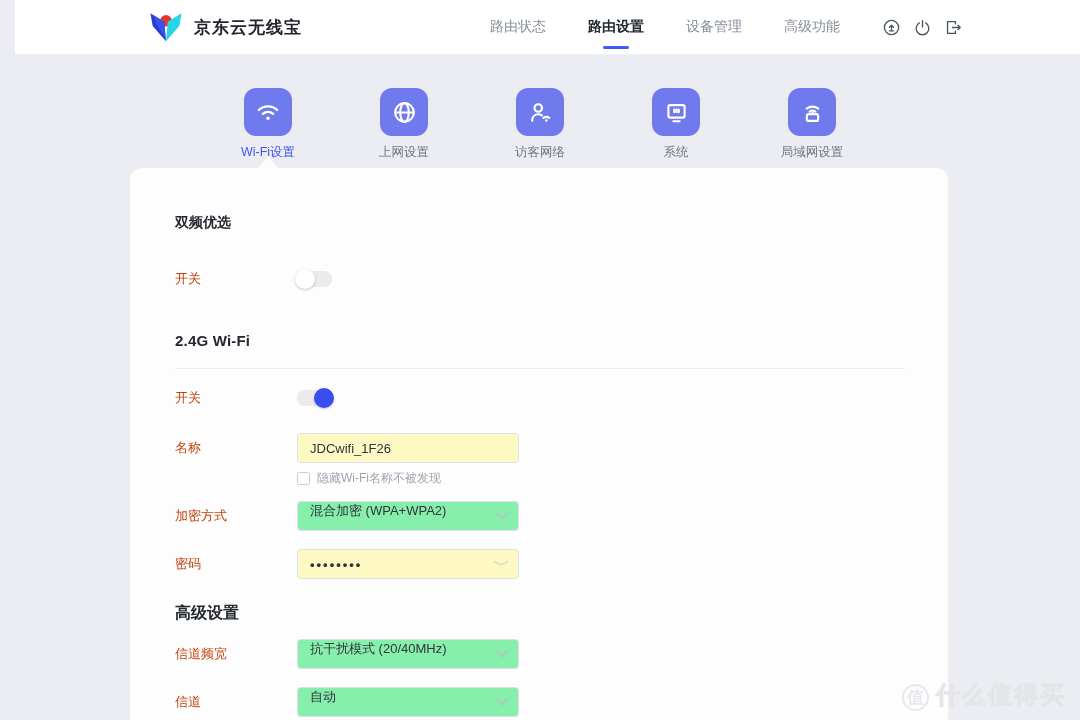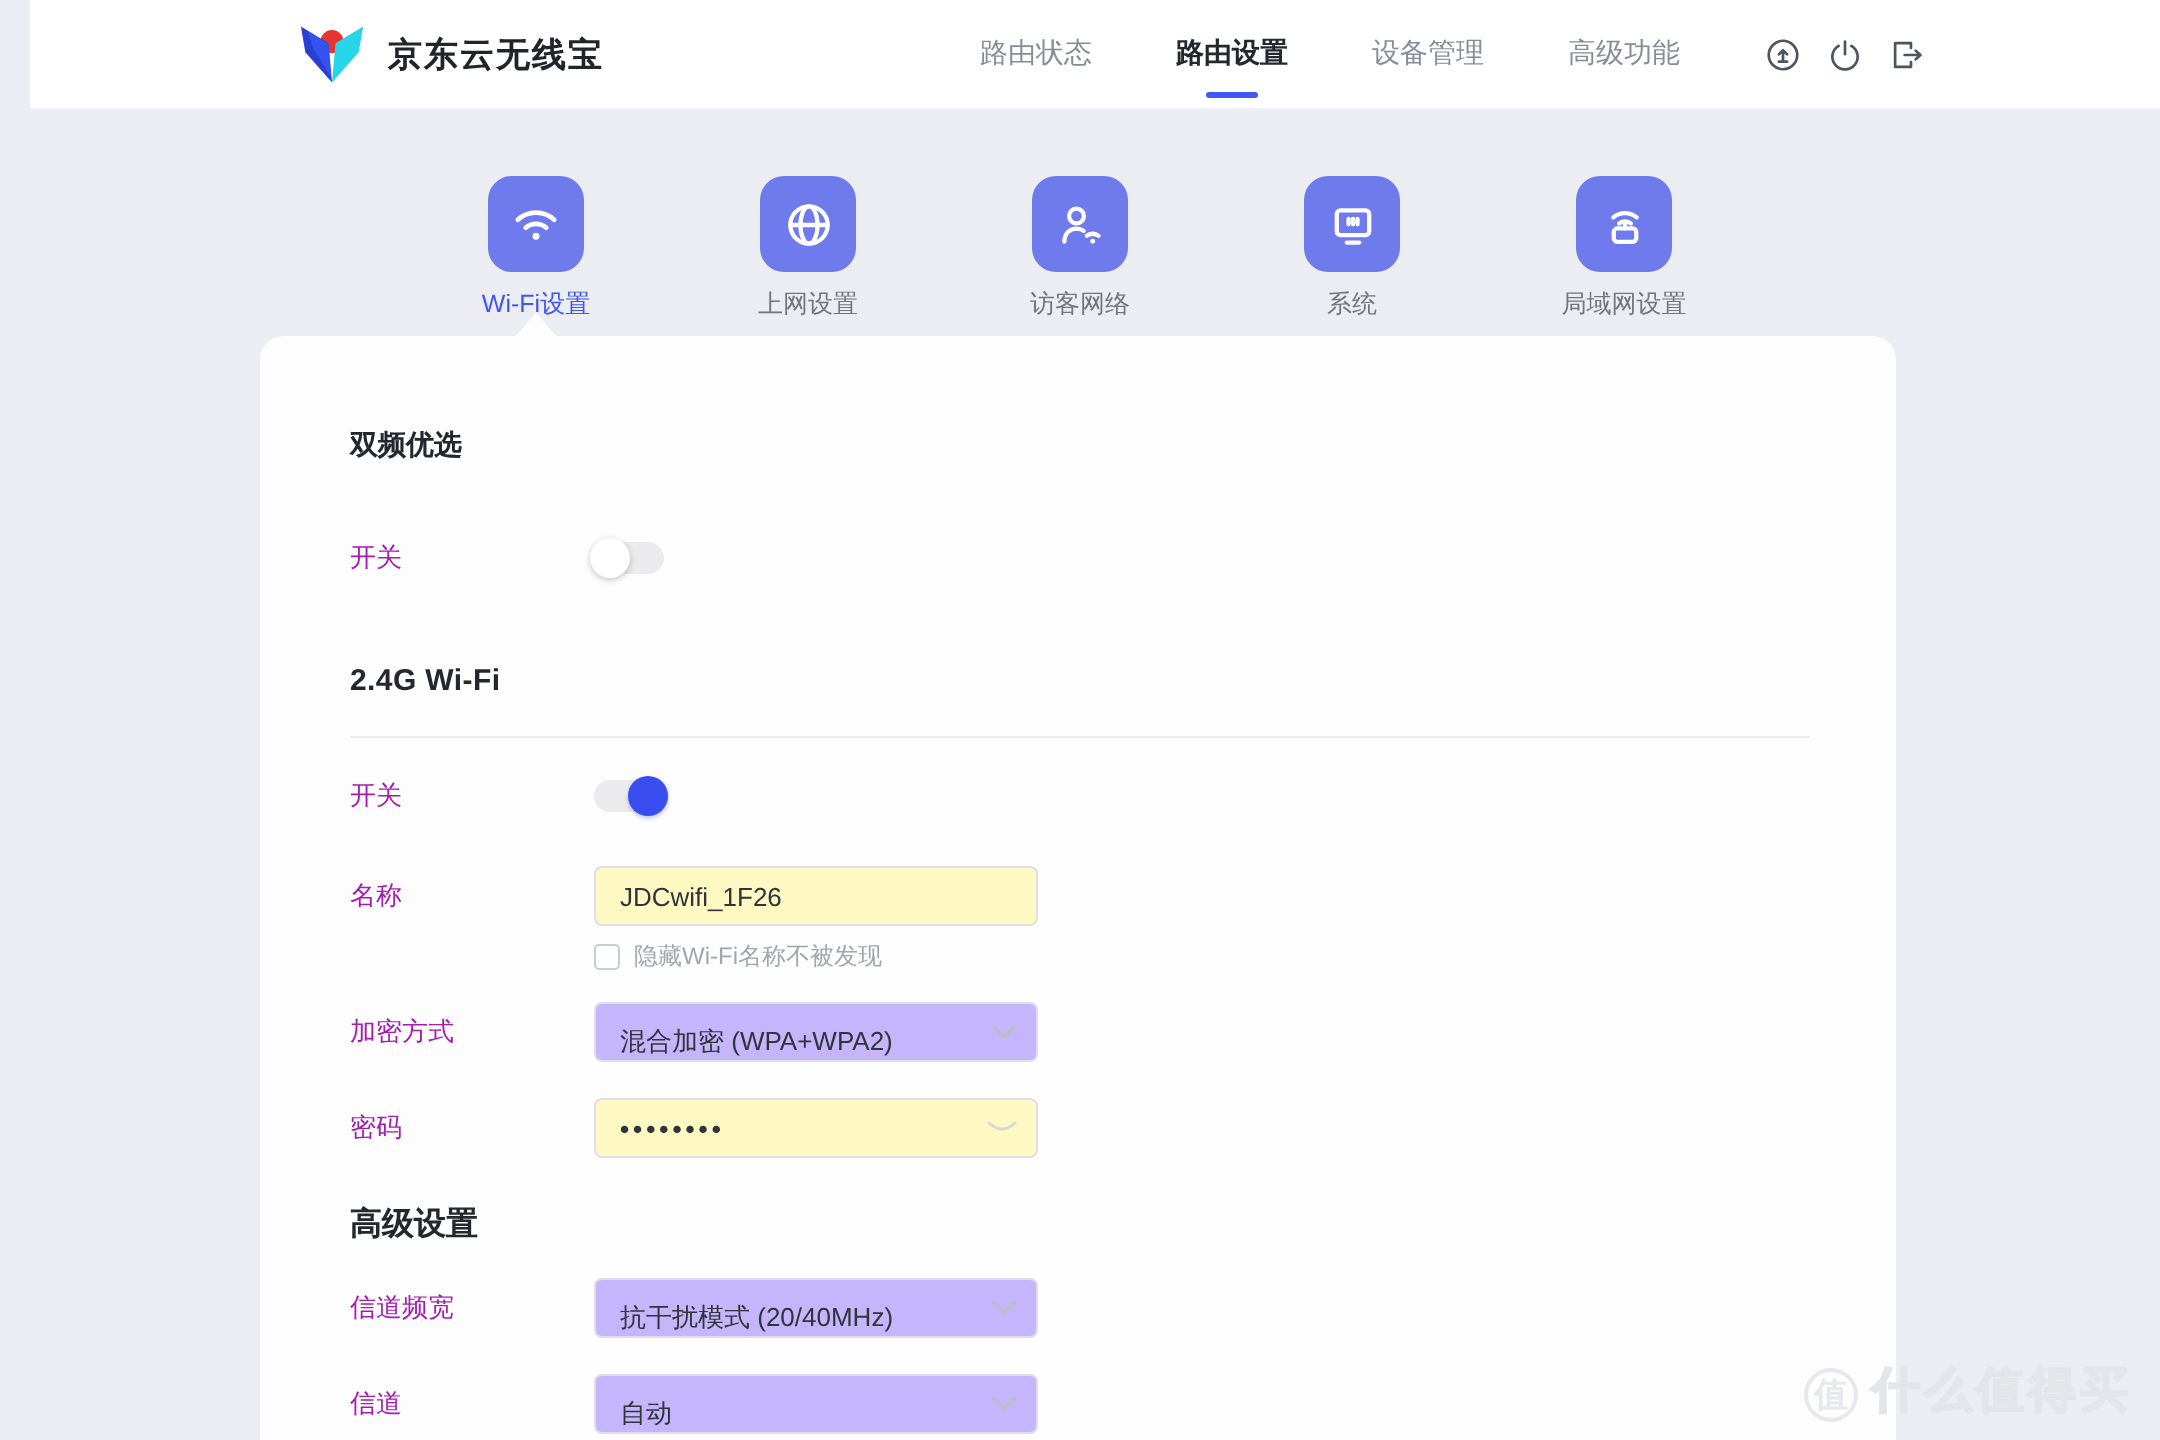--- a/index.html
+++ b/index.html
@@ -35,34 +35,34 @@
   .card-notch { position:absolute; top:156px; left:258px; width:0; height:0;
           border-left:10px solid transparent; border-right:10px solid transparent;
           border-bottom:12px solid #fdfdfe; }
   .card-content { padding:44px 43px 0 45px; position:relative; height:100%; }
 
   .sec-title { font-size:14px; font-weight:700; color:#23272e; line-height:20px; }
   .sec-title-lg { font-size:15px; font-weight:700; color:#23272e; line-height:22px; letter-spacing:.2px; }
   .divider { height:1px; background:#ededf1; margin-top:16px; width:730px; }
 
   .row { display:flex; align-items:center; height:30px; }
-  .row .flabel { width:122px; font-size:13px; color:#a21caf; flex:none; }
+  .row .flabel { width:122px; font-size:13px; color:#c2410c; flex:none; }
 
   
   .toggle { width:35px; height:16px; border-radius:8px; background:#ebebee; position:relative; cursor:pointer; flex:none; }
   .toggle .knob { width:20px; height:20px; border-radius:50%; position:absolute; top:-2px; }
   .toggle.off .knob { left:-2px; background:#ffffff; box-shadow:0 1px 3px rgba(0,0,0,.22); }
   .toggle.on  .knob { right:-2px; background:#3a4ef0; box-shadow:0 1px 2px rgba(58,78,240,.35); }
 
   
   .field { width:222px; height:30px; border:1px solid #dcdfe6; border-radius:4px; background:#fef9c3;
            font-size:13px; color:#30343b; padding:0 26px 0 12px;
            font-family:"Liberation Sans","DejaVu Sans",sans-serif; outline:none; }
-  .select { width:222px; height:30px; border:1px solid #dcdfe6; border-radius:4px; background:#c4b5fd;
-            display:flex; align-items:flex-end; padding:0 10px 0 12px; cursor:pointer; position:relative; }
+  .select { width:222px; height:30px; border:1px solid #dcdfe6; border-radius:4px; background:#86efac;
+            display:flex; align-items:flex-start; padding:0 10px 0 12px; cursor:pointer; position:relative; }
   .select .sel-text { font-size:13px; color:#30343b; flex:1; white-space:nowrap; }
   .select svg, .pwd-wrap svg.eye { position:absolute; right:10px; top:50%; transform:translateY(-50%); }
   .pwd-wrap { position:relative; width:222px; }
   .pwd-wrap .field { width:222px; letter-spacing:2px; font-weight:700; }
 
   .chk-row { display:flex; align-items:center; height:18px; margin-left:122px; gap:7px; }
   .checkbox { width:13px; height:13px; border:1px solid #c8ccd3; border-radius:2.5px; background:#fff; cursor:pointer; flex:none; }
   .chk-label { font-size:12px; color:#a0a5ae; }
 
   

